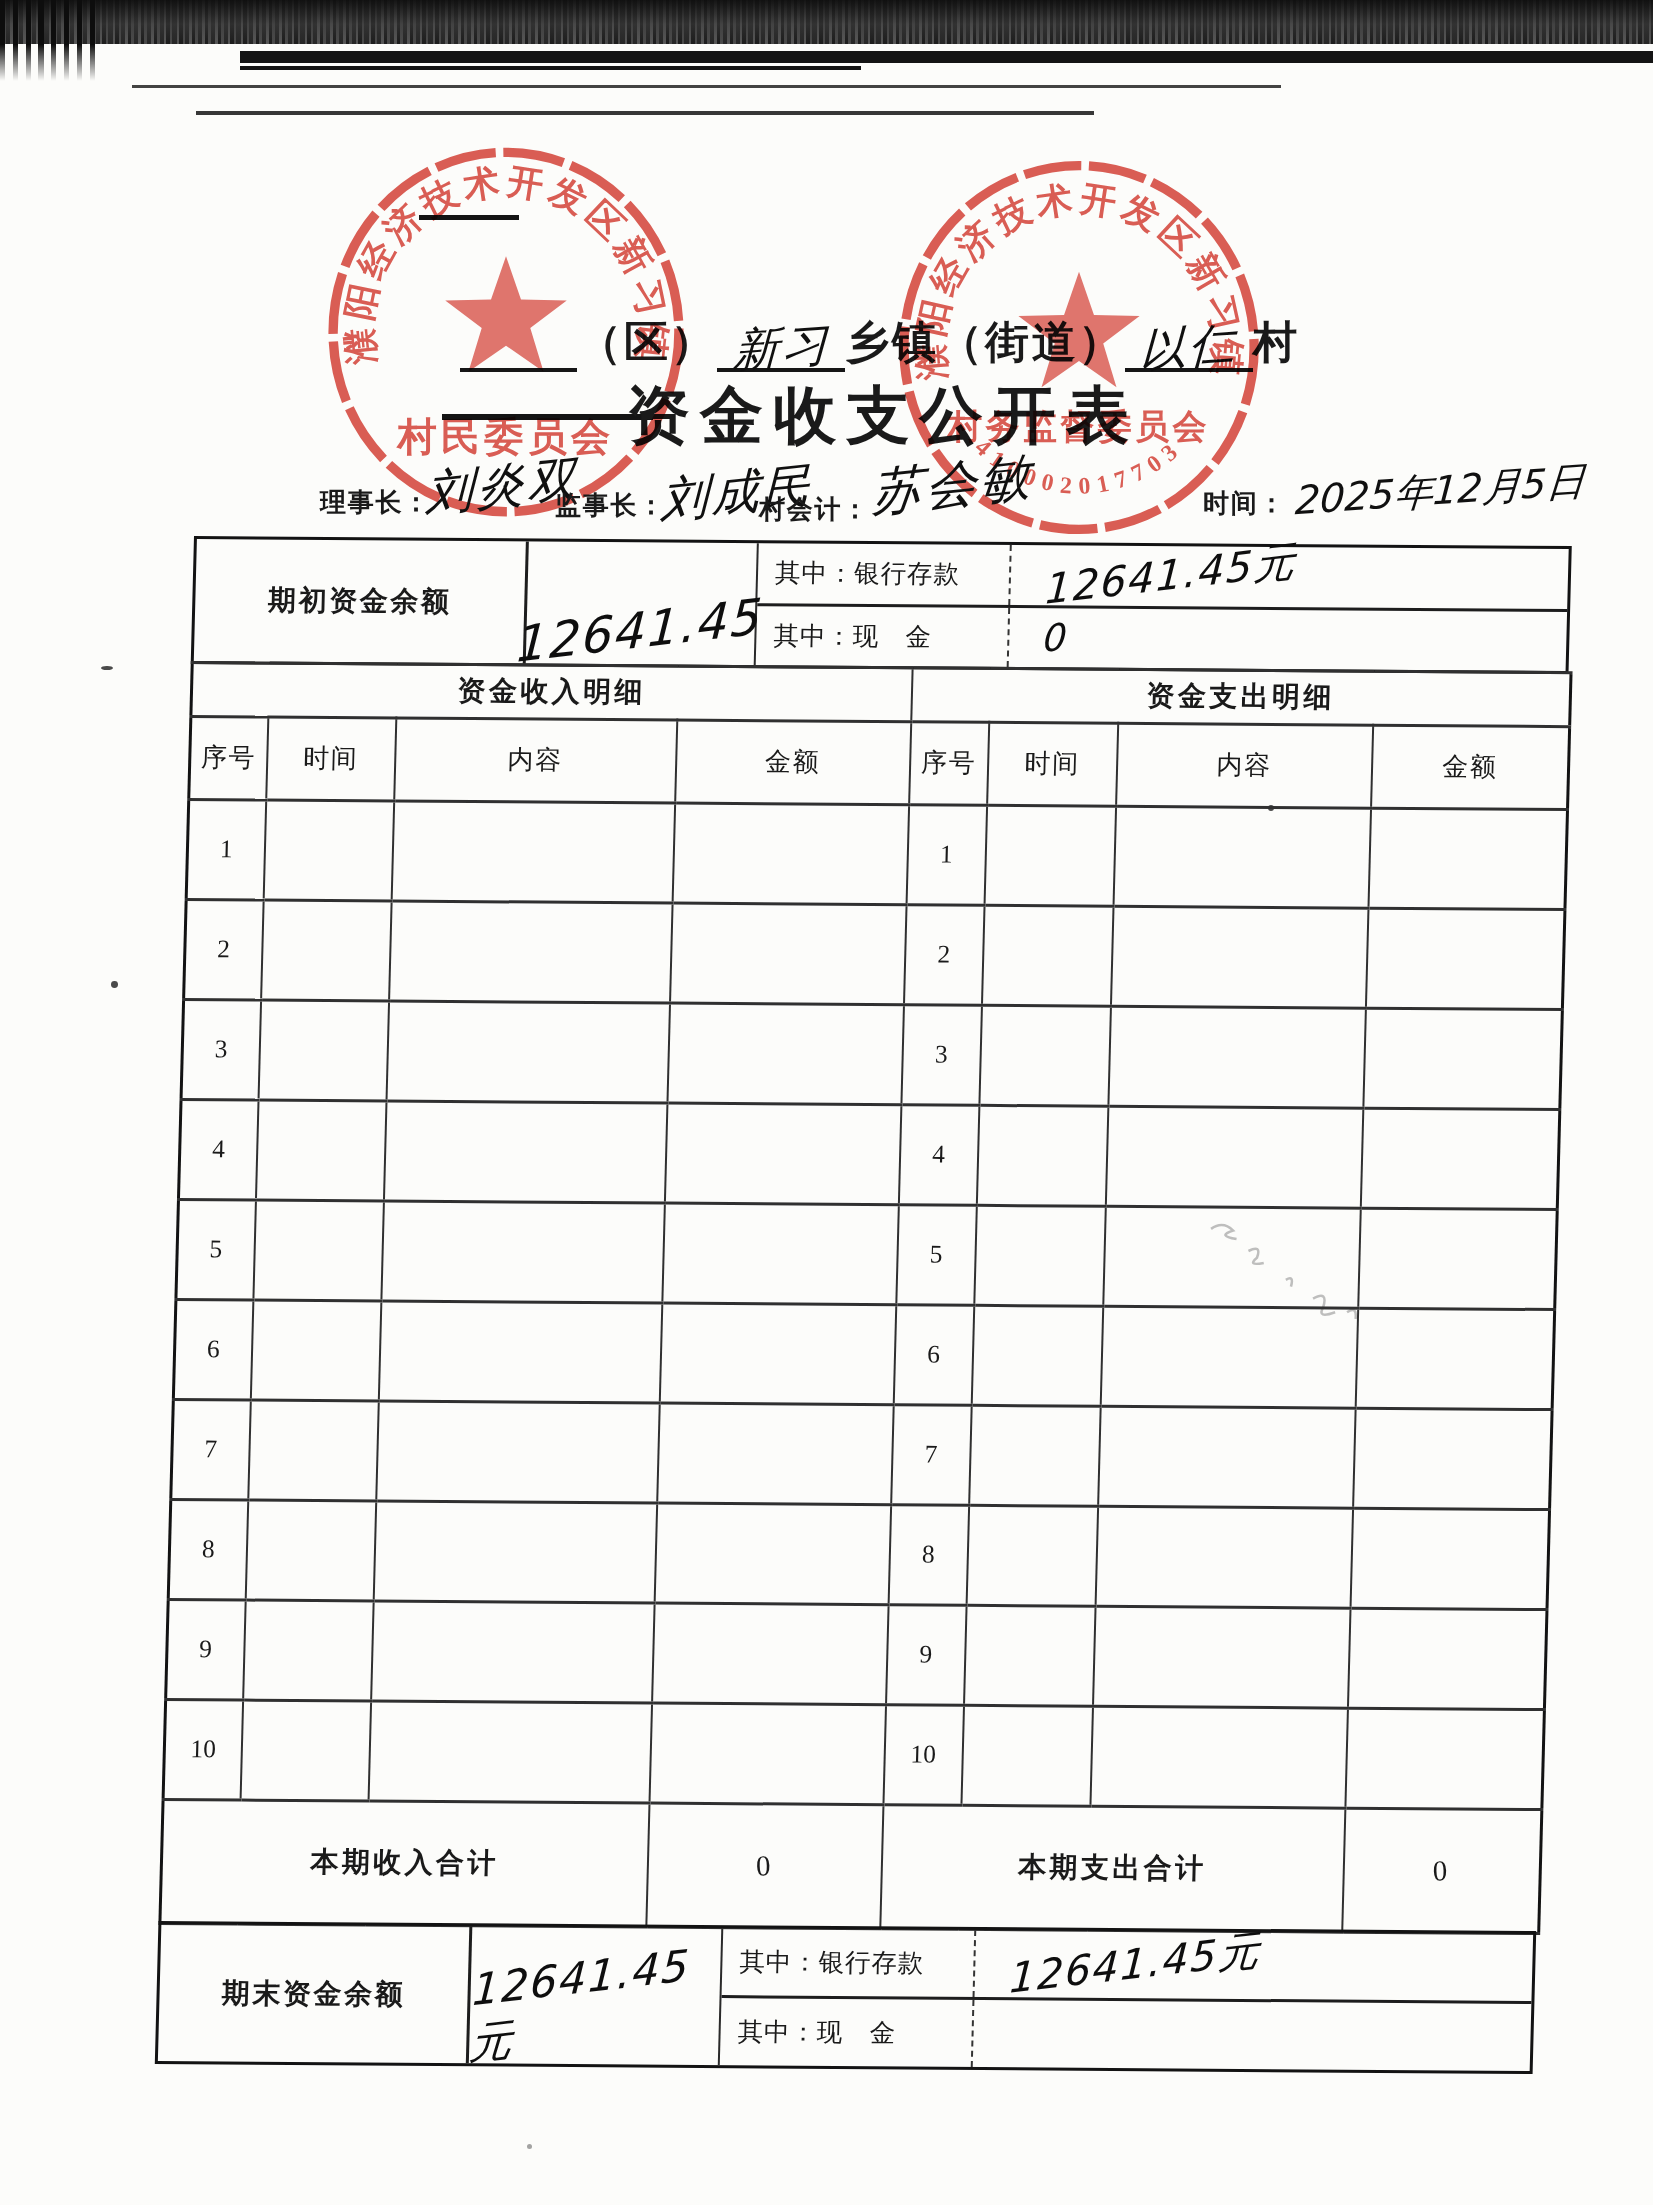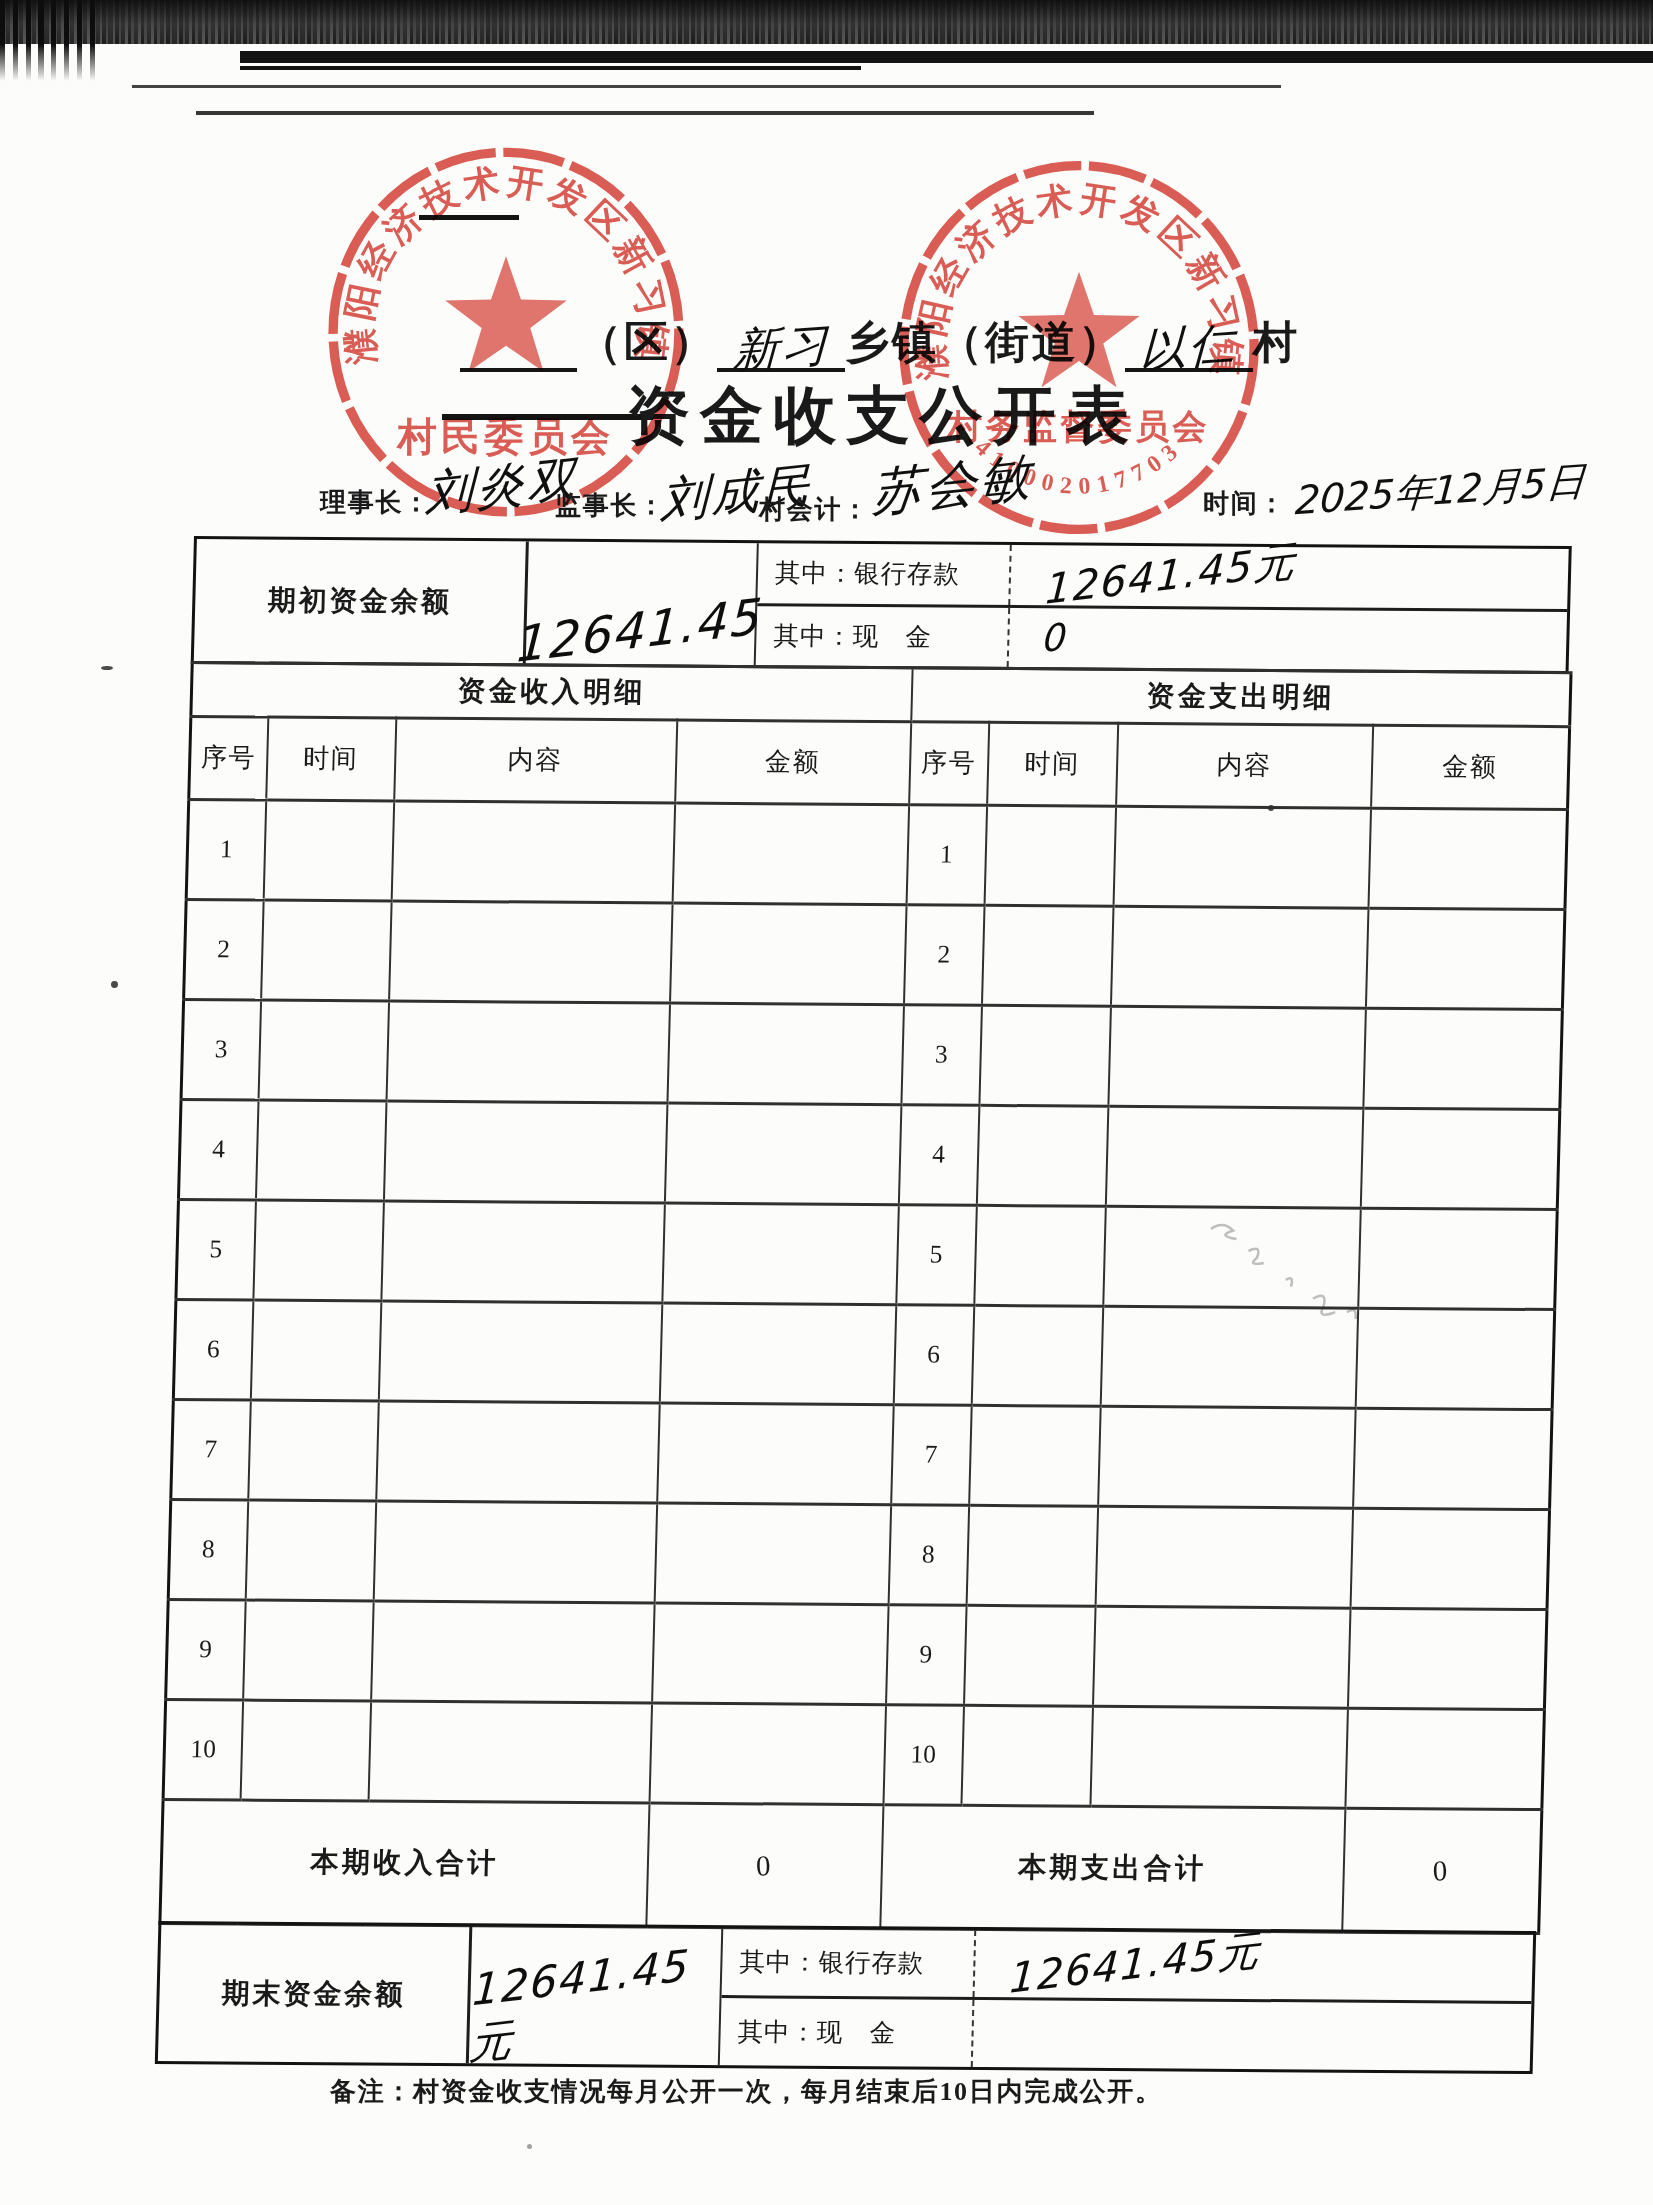--- a/index.html
+++ b/index.html
@@ -315,15 +315,14 @@
         <div class="b-subrow">
           <div class="b-sublabel">其中：现　金</div>
           <div class="b-subval">
             <span class="hand-num"></span>
           </div>
         </div>
       </div>
     </div>
   </div>
 
-  <div class="footnote">备注：村资金收支情况每月公开一次，每月结束后10日内完成公开。</div>
 </div>
 
 
 </body></html>

